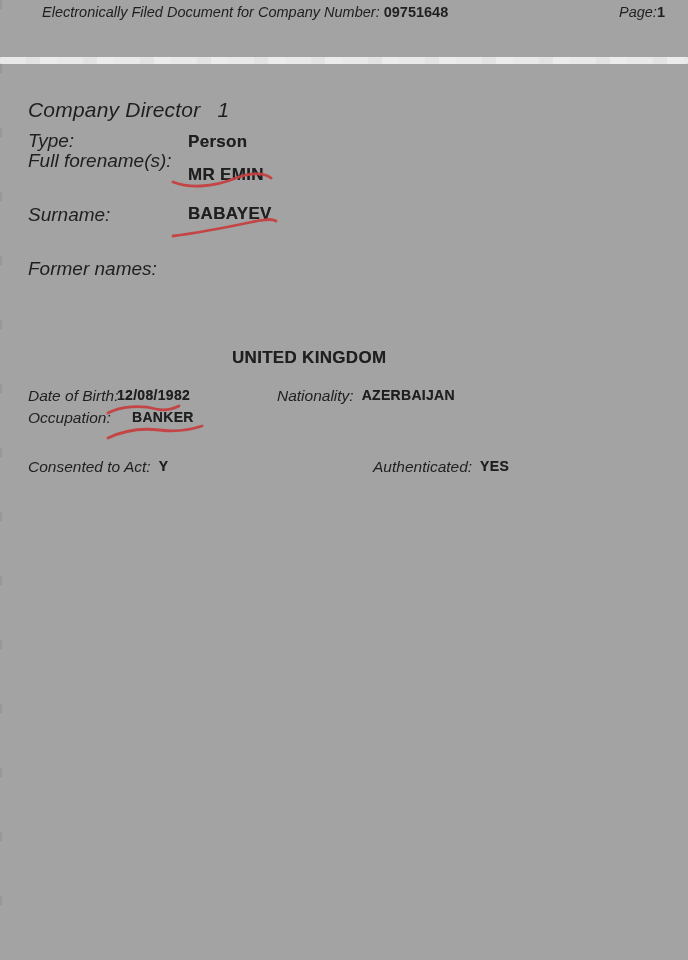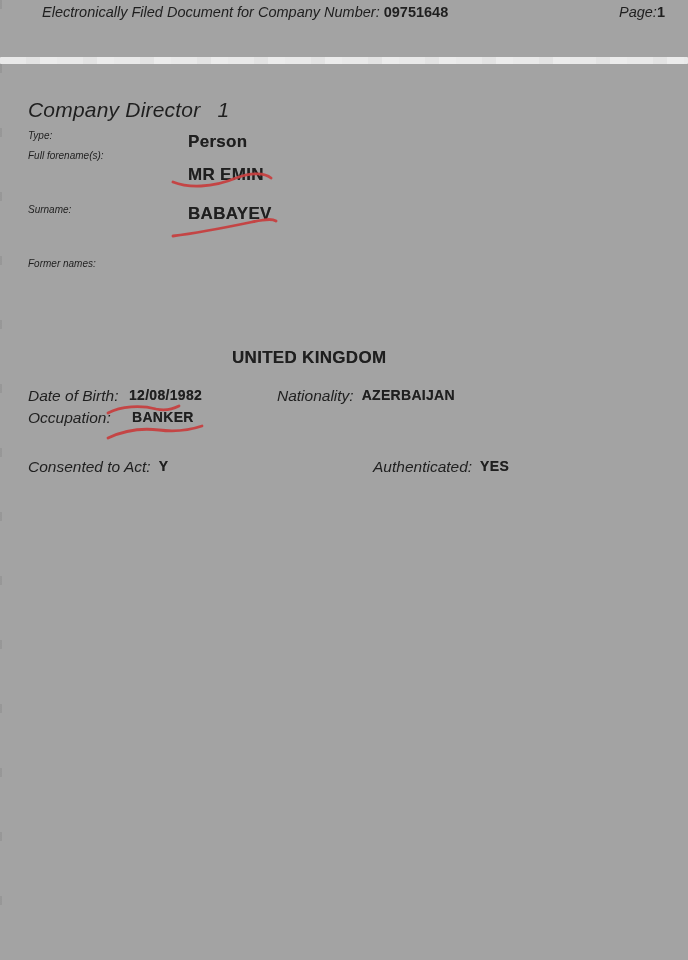--- a/index.html
+++ b/index.html
@@ -37,21 +37,21 @@
       to right,
       #e9e9e9 0 26px, #e3e3e3 26px 40px, #ececec 40px 57px);
     border-radius:1px;
   }
   .heading{
     position:absolute;left:28px;top:98px;
     font-style:italic;font-size:21px;letter-spacing:0.2px;white-space:nowrap;
   }
   .heading .num{display:inline-block;margin-left:17px;}
   .lbl{
-    position:absolute;font-style:italic;font-size:10px;white-space:nowrap;
+    position:absolute;font-style:italic;font-size:19px;white-space:nowrap;
   }
   .val{
     position:absolute;font-weight:bold;font-size:17px;letter-spacing:0.3px;white-space:nowrap;
     text-shadow:0 0 0.4px rgba(0,0,0,0.5);
   }
   .pair{
     position:absolute;display:flex;align-items:flex-start;white-space:nowrap;
   }
   .pair .plbl{font-style:italic;font-size:15.5px;}
   .pair .pval{font-weight:bold;font-size:14px;letter-spacing:0.3px;margin-left:8px;
@@ -96,21 +96,21 @@
     <path d="M3,23 C28,20 58,14 82,9 C92,7 101,5 106,8" stroke="#c64040"></path>
   </svg>
 
   <div class="lbl" style="left:28px;top:258px">Former names:</div>
 
 
   <div class="val" style="left:232px;top:348px">UNITED KINGDOM</div>
 
   <div class="pair" style="left:28px;top:387px">
     <span class="plbl w89">Date of Birth:</span>
-    <span class="pval" style="margin-left:12px">12/08/1982</span>
+    <span class="pval" style="margin-left:0">12/08/1982</span>
   </div>
   <div class="pair" style="left:277px;top:387px">
     <span class="plbl">Nationality:</span>
     <span class="pval">AZERBAIJAN</span>
   </div>
   <svg class="squiggle" style="left:105px;top:401px" width="78" height="17" viewBox="0 0 78 17">
     <path d="M3,12 C16,5 36,4 51,8 C60,10 68,8 74,5" stroke="#c64040"></path>
   </svg>
 
   <div class="pair" style="left:28px;top:409px">

